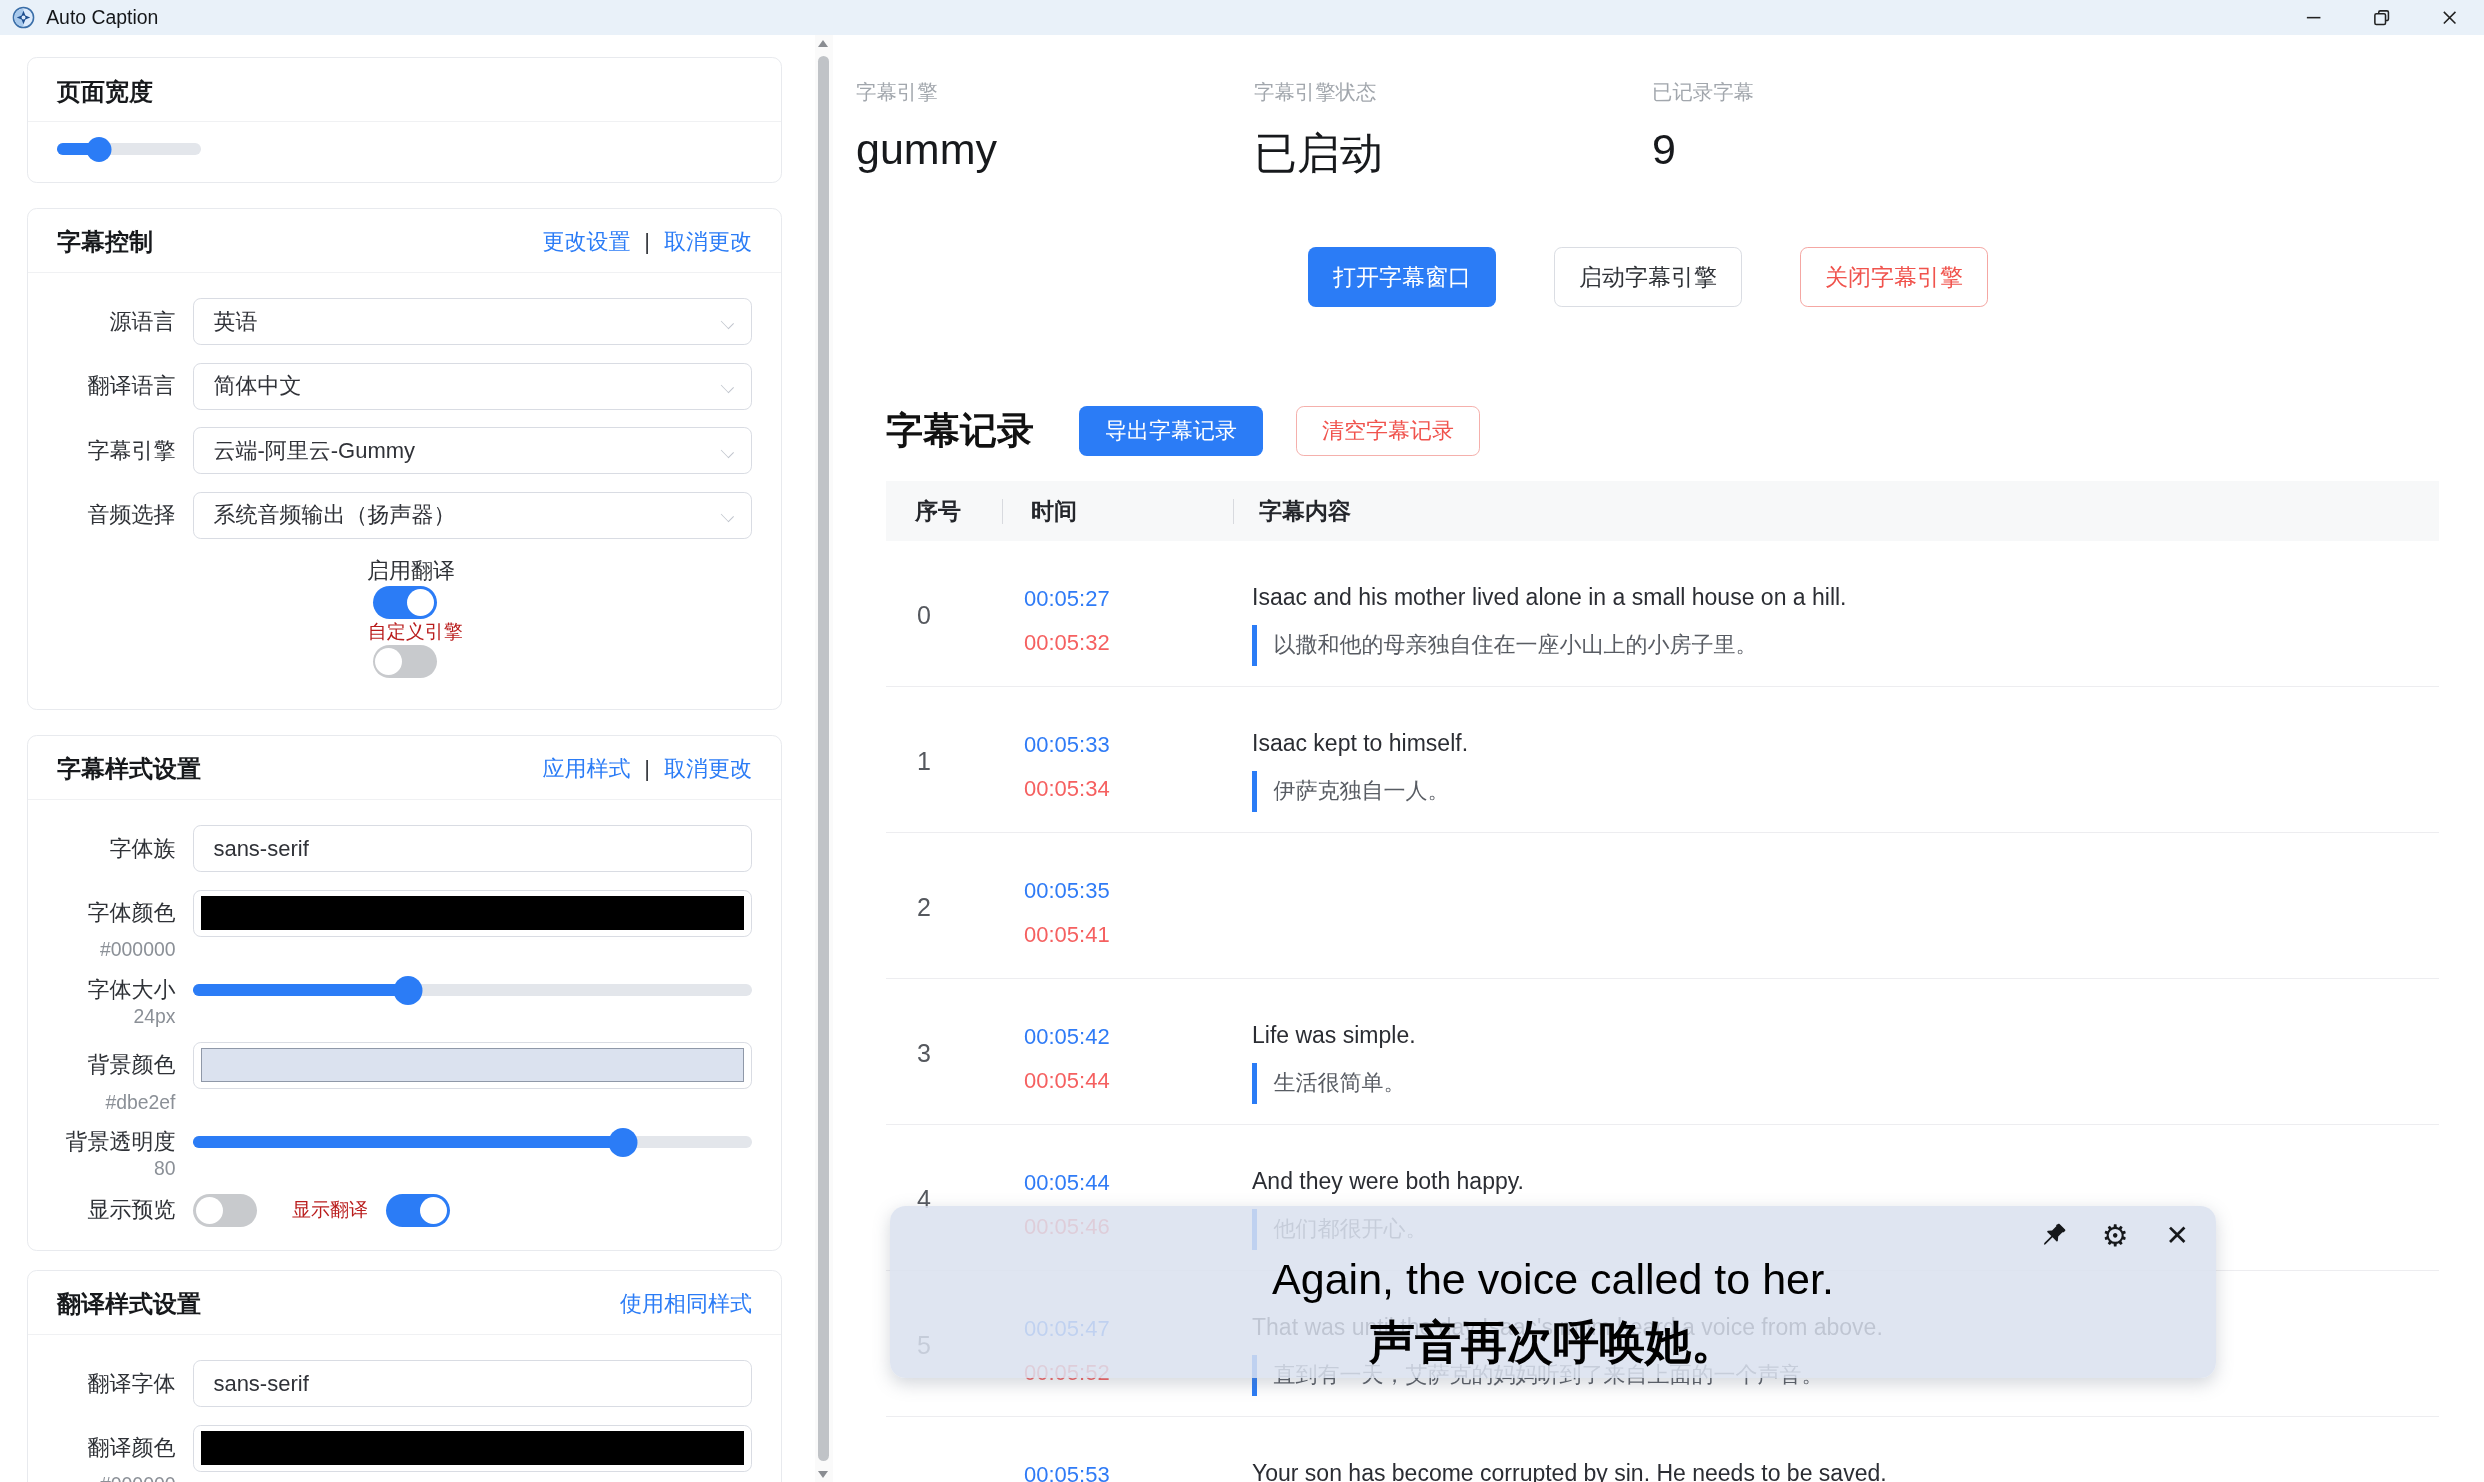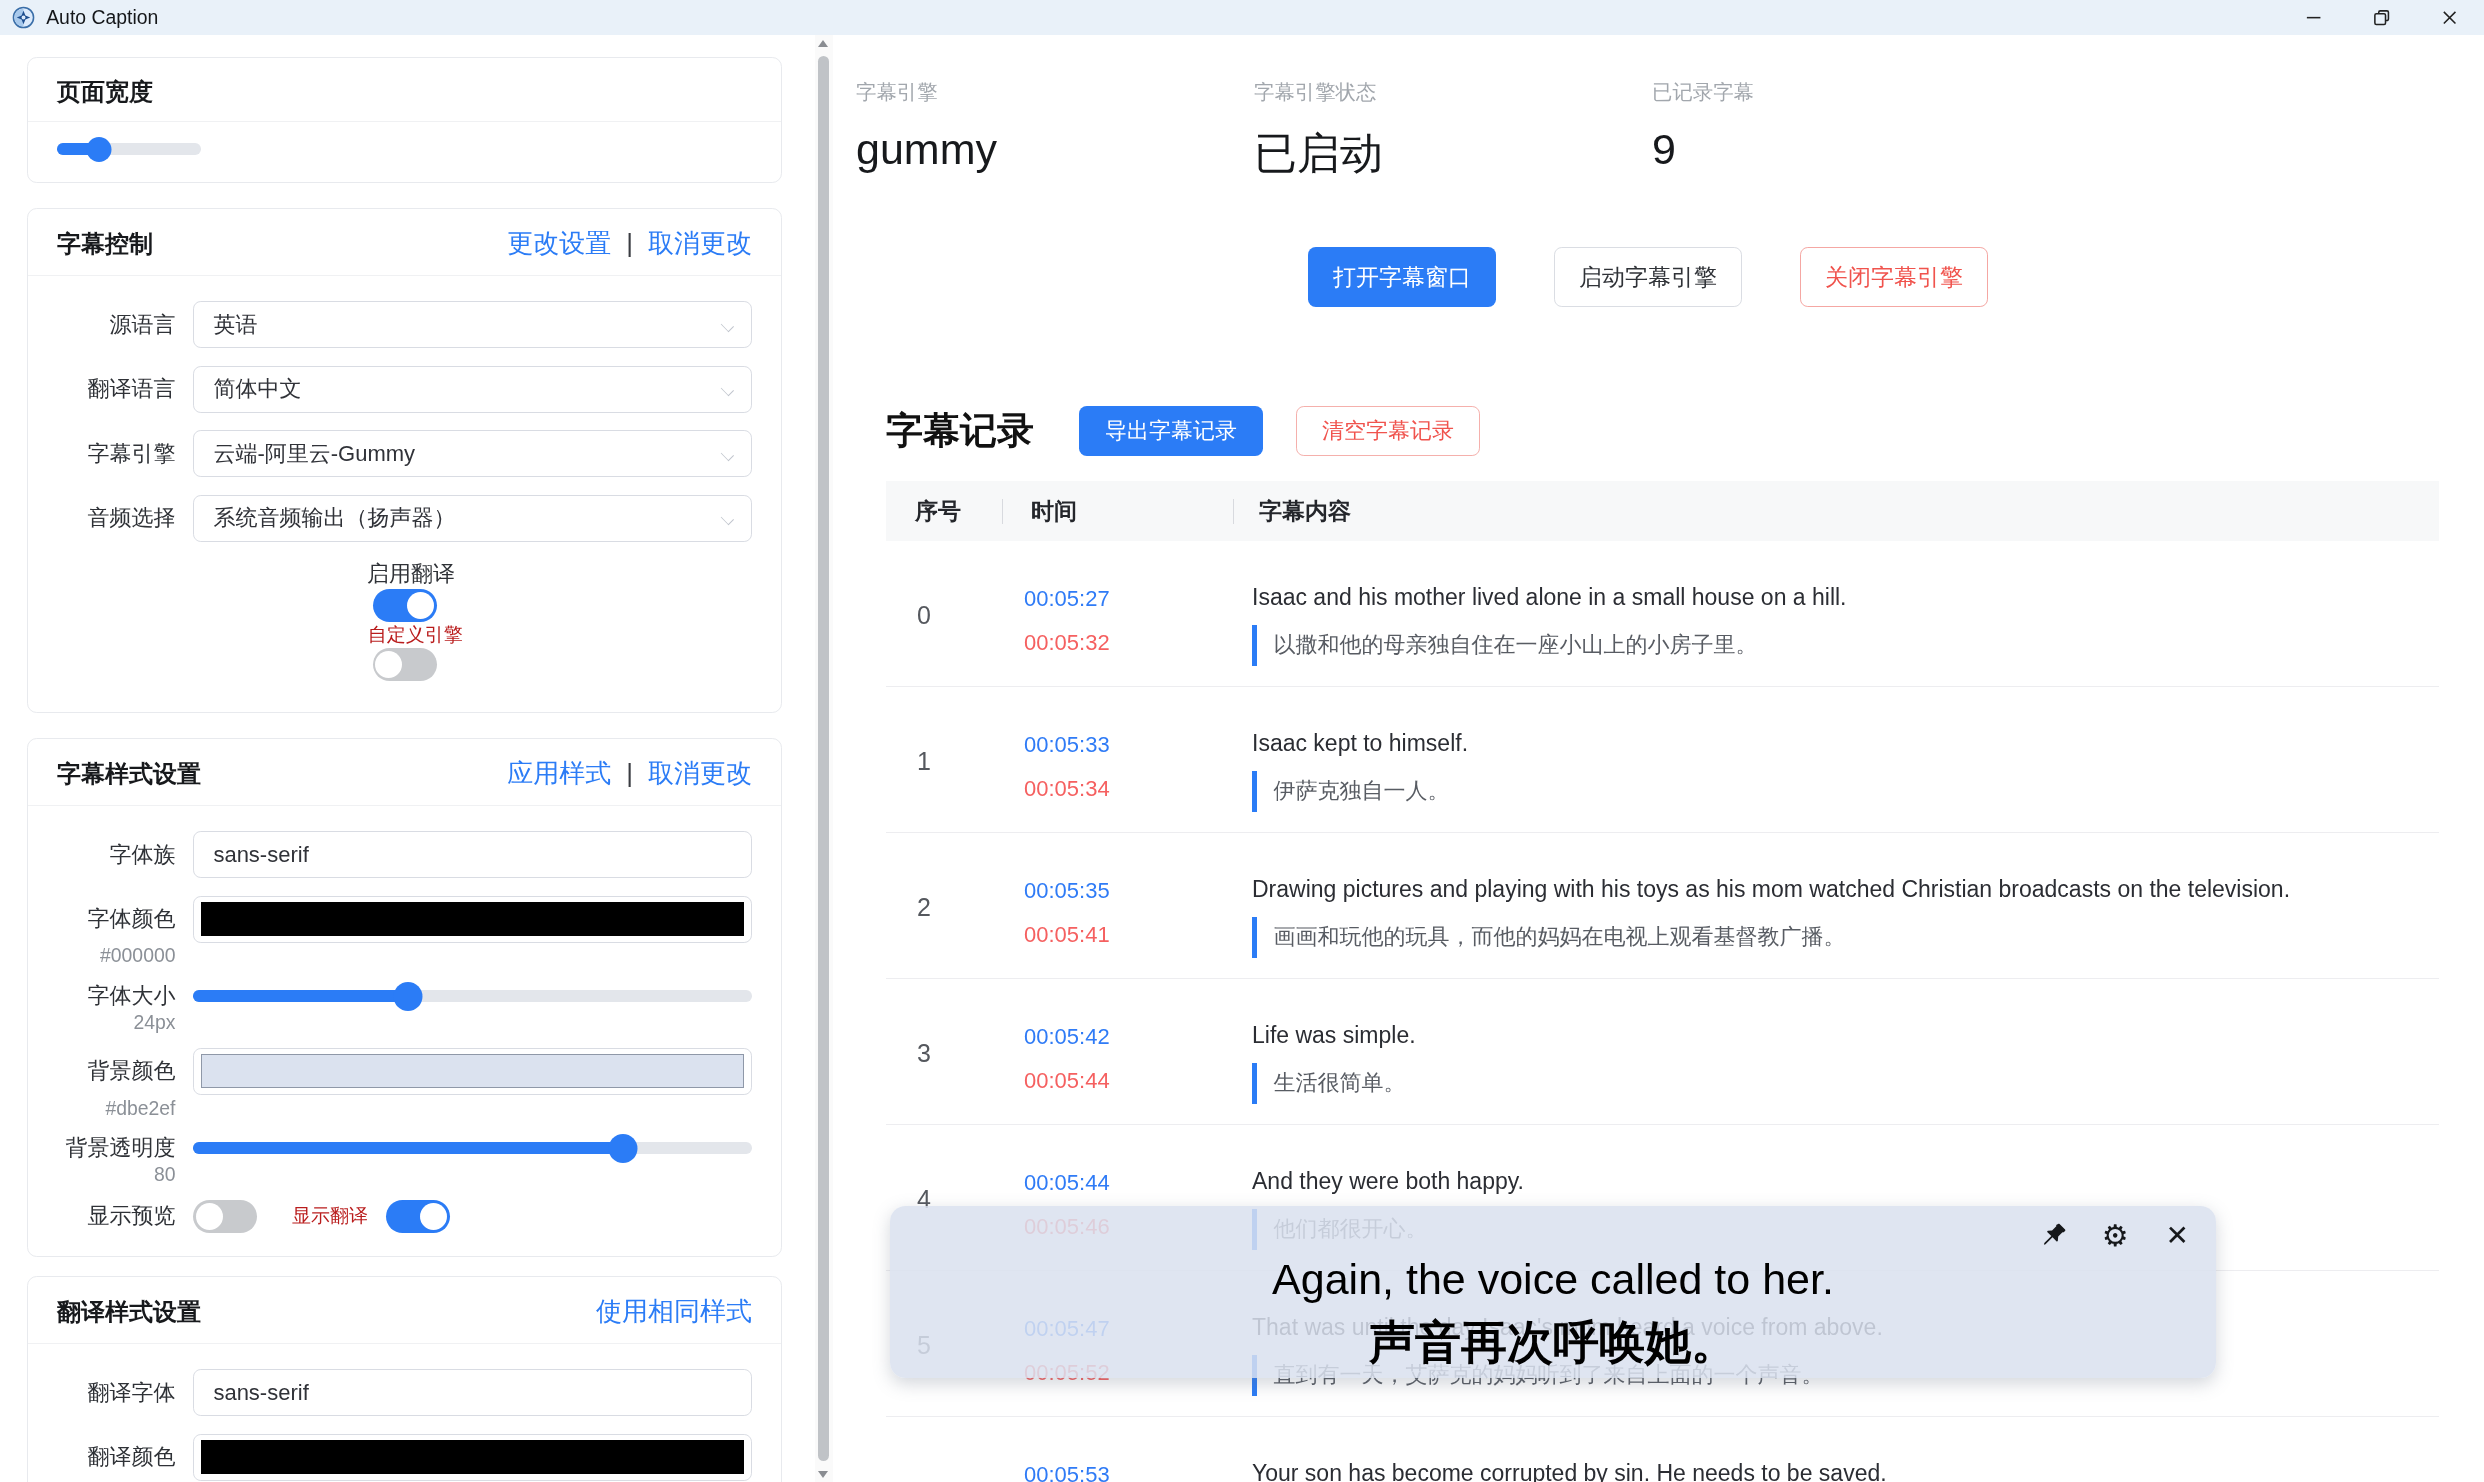--- a/index.html
+++ b/index.html
@@ -16,21 +16,21 @@
   .win-btn svg { display:block; }
 
   
   .left-panel { position:absolute; left:0; top:35px; width:815px; height:1448px;
     overflow:hidden; padding:22px 0 0 27px; background:#fff; }
   .card { width:755px; background:#fff; border:1px solid #e8eaee; border-radius:9.7px;
     margin-bottom:25px; overflow:hidden; }
   .card-head { display:flex; align-items:center; justify-content:space-between;
     padding:17.5px 29px 13.6px 29px; border-bottom:1px solid #f0f1f3; }
   .card-title { font-size:24px; font-weight:bold; color:#17191c; }
-  .head-links { font-size:26px; }
+  .head-links { font-size:22px; }
   .head-links .lnk { color:#2b7cf6; cursor:pointer; }
   .head-links .sep { color:#3a3d42; margin:0 7.8px; }
   .card-body { padding:25px 29px 27px 29px; }
 
   .form-row { display:flex; align-items:center; margin-bottom:17.5px; }
   .form-label { width:136px; min-width:136px; text-align:right; padding-right:17.5px;
     font-size:22px; color:#2f3237; }
   .form-sub { width:136px; min-width:136px; text-align:right; padding-right:17.5px;
     font-size:19.4px; color:#8b9097; margin:-7.8px 0 13.6px 0; }
 
@@ -376,27 +376,20 @@
         <span class="tbar"></span>
         <span class="row-trans-text">伊萨克独自一人。</span>
       </div>
     </div>
   </div>
 
   <div class="trow">
     <div class="cell-index">2</div>
     <div class="time-start">00:05:35</div>
     <div class="time-end">00:05:41</div>
-    <div class="cell-content">
-      <div class="row-text">Drawing pictures and playing with his toys as his mom watched Christian broadcasts on the television.</div>
-      <div class="row-trans">
-        <span class="tbar"></span>
-        <span class="row-trans-text">画画和玩他的玩具，而他的妈妈在电视上观看基督教广播。</span>
-      </div>
-    </div>
   </div>
 
   <div class="trow">
     <div class="cell-index">3</div>
     <div class="time-start">00:05:42</div>
     <div class="time-end">00:05:44</div>
     <div class="cell-content">
       <div class="row-text">Life was simple.</div>
       <div class="row-trans">
         <span class="tbar"></span>

